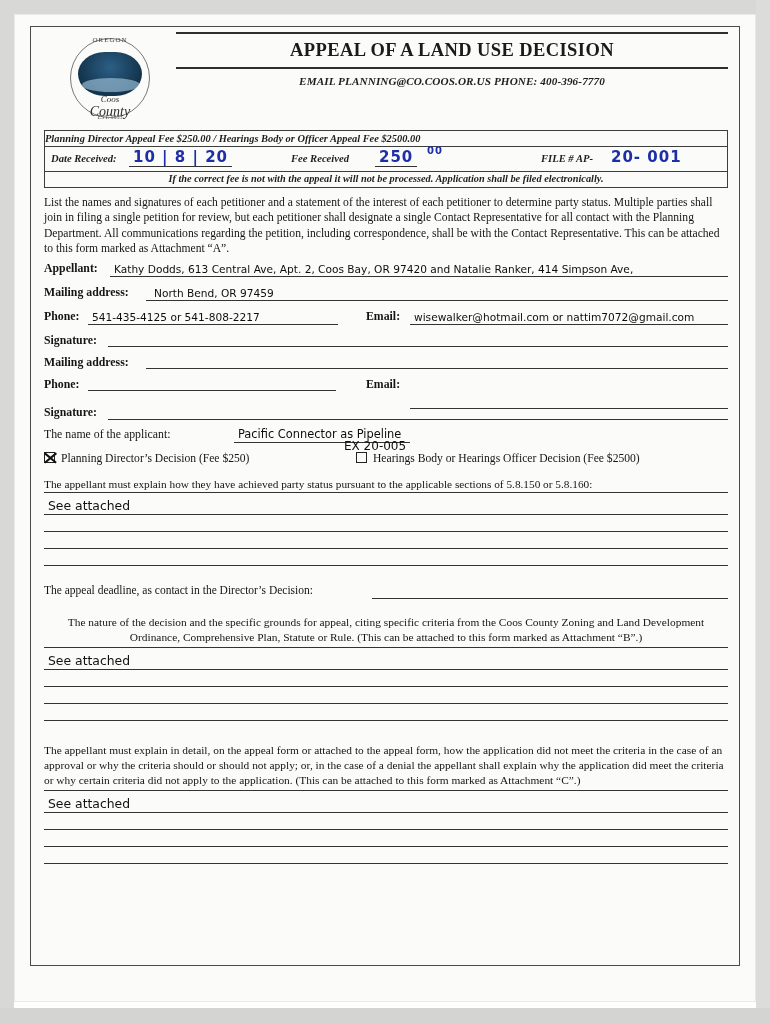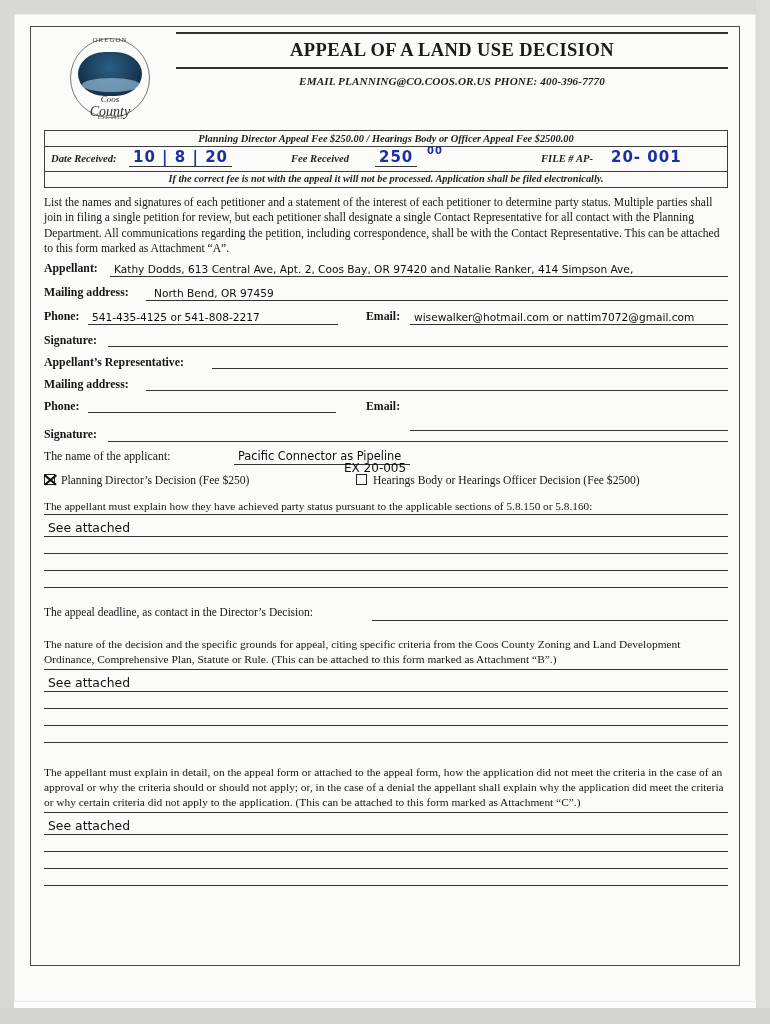--- a/index.html
+++ b/index.html
@@ -137,21 +137,20 @@
 
   
   .fee-box {
     position: relative;
     margin-top: 4px;
     border: 1px solid #3d3d3d;
     height: 58px;
     width: 684px;
   }
   .fee-top {
-    text-align: center;
     font-size: 10.4px;
     font-style: italic;
     font-weight: bold;
     padding-top: 2px;
     color: #1d1d1d;
   }
   .fee-sep {
     border-top: 1px solid #3d3d3d;
     margin-top: 2px;
   }
@@ -352,25 +351,20 @@
       <span class="line" style="left:366px; right:0;"></span>
       <span class="typed" style="left:370px;">wisewalker@hotmail.com  or nattim7072@gmail.com</span>
     </div>
 
     <div class="fieldrow">
       <span class="lab">Signature:</span>
       <span class="line" style="left:64px; right:0;"></span>
       <span class="typed" style="left:68px;"></span>
     </div>
 
-    <div class="fieldrow">
-      <span class="lab">Appellant’s Representative:</span>
-      <span class="line" style="left:168px; right:0;"></span>
-      <span class="typed" style="left:172px;"></span>
-    </div>
 
     <div class="fieldrow">
       <span class="lab">Mailing address:</span>
       <span class="line" style="left:102px; right:0;"></span>
       <span class="typed" style="left:106px;"></span>
     </div>
 
     <div class="fieldrow">
       <span class="lab">Phone:</span>
       <span class="line" style="left:44px; width:248px;"></span>
@@ -413,21 +407,21 @@
     <div class="blank-line"></div>
     <div class="blank-line"></div>
     <div class="blank-line"></div>
 
     <div class="deadline-row">
       <span style="position:absolute; left:0; top:2px;">The appeal deadline, as contact in the Director’s Decision:</span>
       <span class="line" style="left:328px; right:0;"></span>
       <span class="typed" style="left:334px;"></span>
     </div>
 
-    <div class="section-note" style="border-bottom:1px solid #333; padding-bottom:2px;">The nature of the decision and the specific grounds for appeal, citing specific criteria from the Coos County Zoning and Land Development Ordinance, Comprehensive Plan, Statute or Rule. (This can be attached to this form marked as Attachment “B”.)</div>
+    <div class="section-note" style="border-bottom:1px solid #333; padding-bottom:2px;text-align:center;">The nature of the decision and the specific grounds for appeal, citing specific criteria from the Coos County Zoning and Land Development Ordinance, Comprehensive Plan, Statute or Rule. (This can be attached to this form marked as Attachment “B”.)</div>
     <div class="see-attached" style="height:22px;">
       <span class="txt">See attached</span>
       <span class="line"></span>
     </div>
     <div class="blank-line"></div>
     <div class="blank-line"></div>
     <div class="blank-line"></div>
 
     <div class="section-note" style="margin-top:22px; border-bottom:1px solid #333; padding-bottom:2px;">The appellant must explain in detail, on the appeal form or attached to the appeal form, how the application did not meet the criteria in the case of an approval or why the criteria should or should not apply; or, in the case of a denial the appellant shall explain why the application did meet the criteria or why certain criteria did not apply to the application. (This can be attached to this form marked as Attachment “C”.)</div>
     <div class="see-attached" style="height:22px;">

